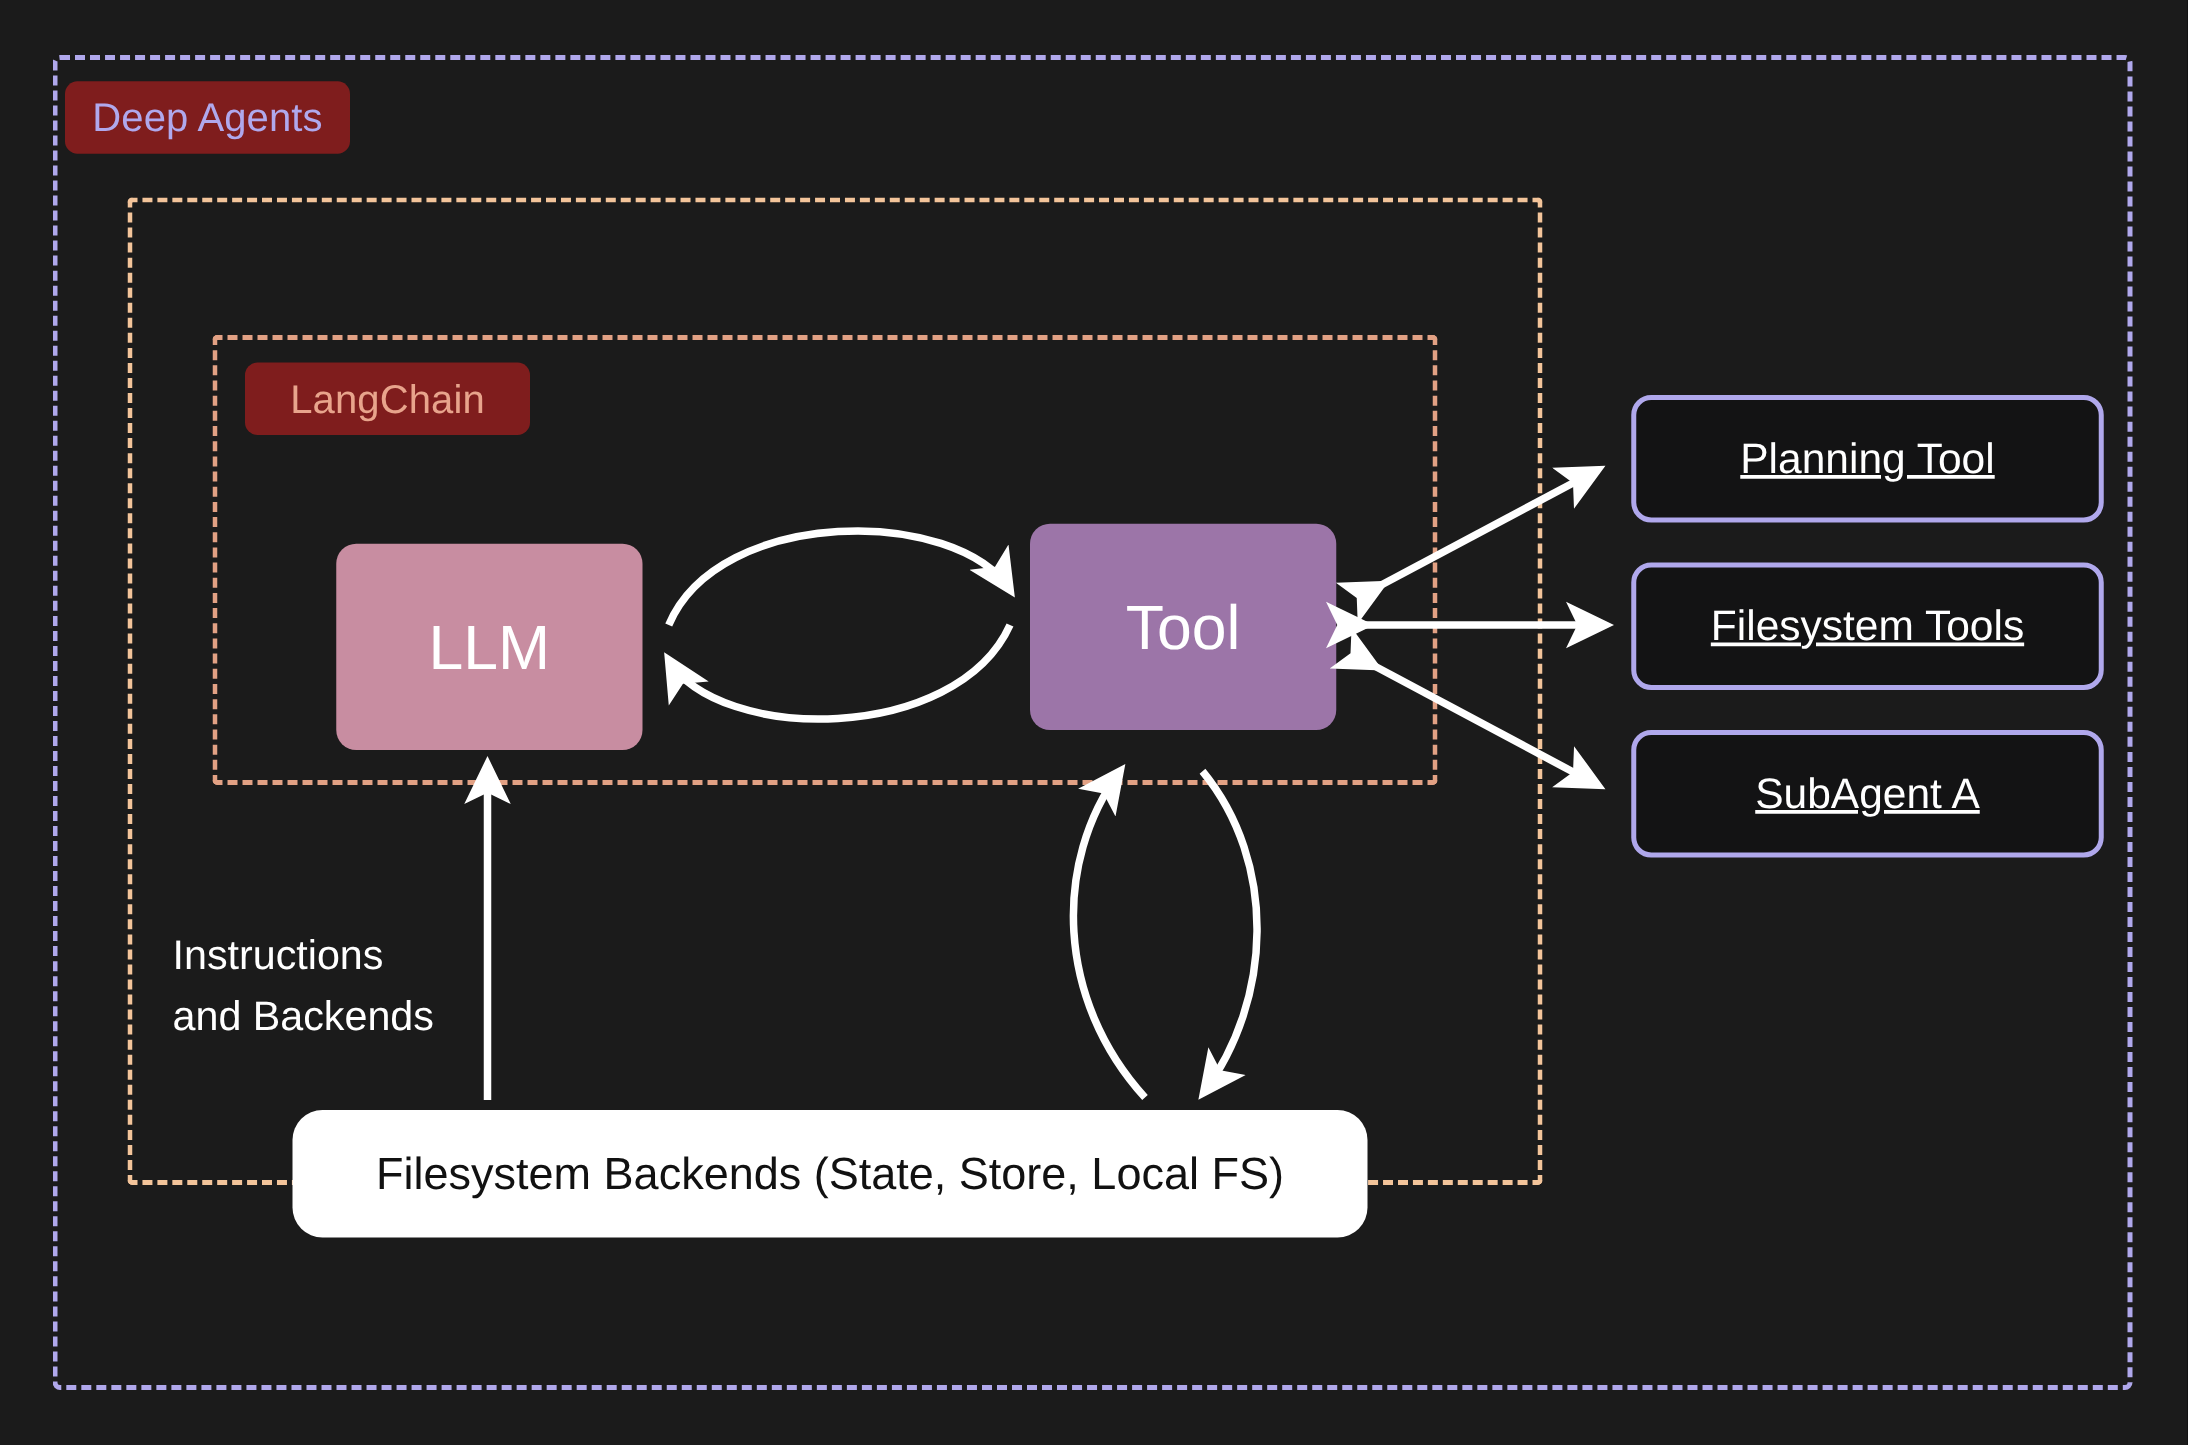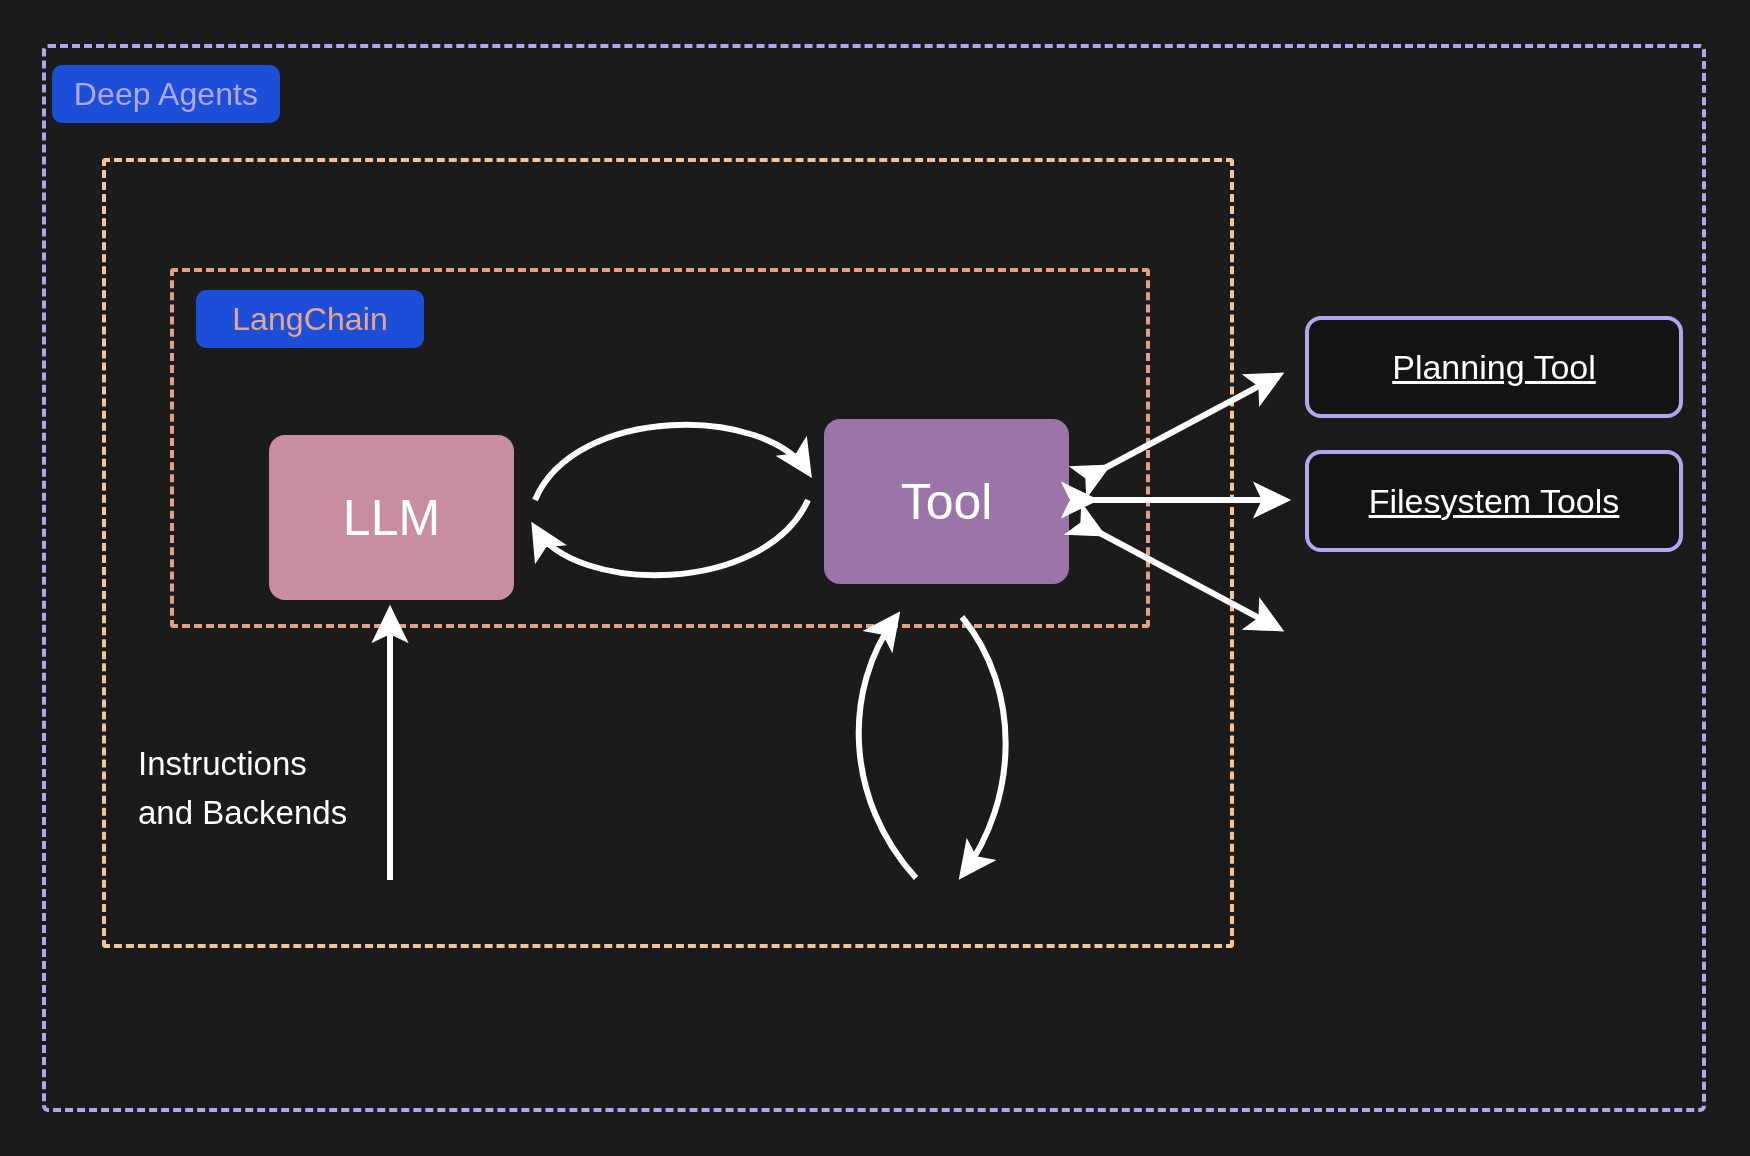--- a/index.html
+++ b/index.html
@@ -48,21 +48,21 @@
     width: 980px;
     height: 360px;
     border: 4px dashed #e2a184;
     border-radius: 4px;
     box-sizing: border-box;
   }
 
   
   .chip {
     position: absolute;
-    background: #1d4ed8;
+    background: #7f1d1d;
     border-radius: 10px;
     display: flex;
     align-items: center;
     justify-content: center;
     white-space: nowrap;
     letter-spacing: 0.1px;
   }
   .chip-deep-agents {
     left: 52px;
     top: 65px;
@@ -188,21 +188,23 @@
   <div class="langchain-box"></div>
 
   <div class="chip chip-deep-agents">Deep Agents</div>
   <div class="chip chip-langchain">LangChain</div>
 
   <div class="node node-llm">LLM</div>
   <div class="node node-tools">Tool</div>
 
   <div class="tool-box tool-box-0">Planning Tool</div>
   <div class="tool-box tool-box-1">Filesystem Tools</div>
-
+  <div class="tool-box tool-box-2">SubAgent A</div>
+
+  <div class="backend-bar">Filesystem Backends (State, Store, Local FS)</div>
 
   <div class="instructions-label">
     <div>Instructions</div>
     <div>and Backends</div>
   </div>
 
   <svg class="arrow-layer" viewBox="0 0 1750 1156">
     <defs>
       <marker id="ah" markerWidth="7" markerHeight="7" refX="5.2" refY="3.5" orient="auto" markerUnits="strokeWidth">
         <path d="M0,0.4 L6.4,3.5 L0,6.6 L1.5,3.5 Z" fill="#ffffff"></path>

